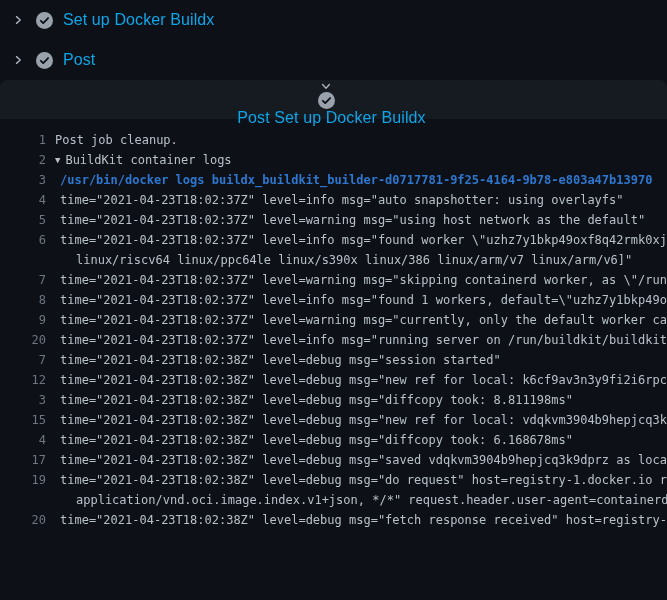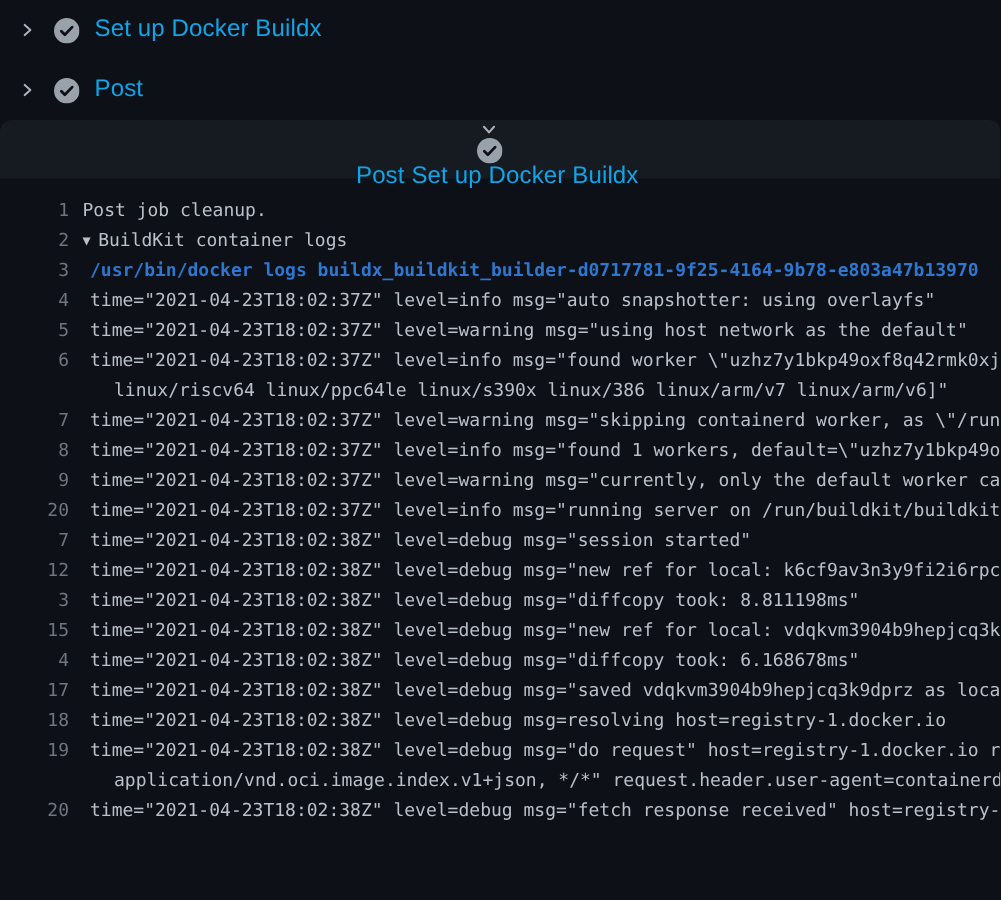--- a/index.html
+++ b/index.html
@@ -174,24 +174,20 @@
   <div class="log-row indent-group style-plain">
     <span class="num">4</span>
     <span class="txt">time="2021-04-23T18:02:38Z" level=debug msg="diffcopy took: 6.168678ms"</span>
   </div>
 
   <div class="log-row indent-group style-plain">
     <span class="num">17</span>
     <span class="txt">time="2021-04-23T18:02:38Z" level=debug msg="saved vdqkvm3904b9hepjcq3k9dprz as loca</span>
   </div>
 
-  <div class="log-row indent-group style-plain">
-    <span class="num">18</span>
-    <span class="txt">time="2021-04-23T18:02:38Z" level=debug msg=resolving host=registry-1.docker.io</span>
-  </div>
 
   <div class="log-row indent-group style-plain">
     <span class="num">19</span>
     <span class="txt">time="2021-04-23T18:02:38Z" level=debug msg="do request" host=registry-1.docker.io r</span>
   </div>
 
   <div class="log-row indent-cont style-plain">
 
     <span class="txt">application/vnd.oci.image.index.v1+json, */*" request.header.user-agent=containerd/1.4</span>
   </div>

